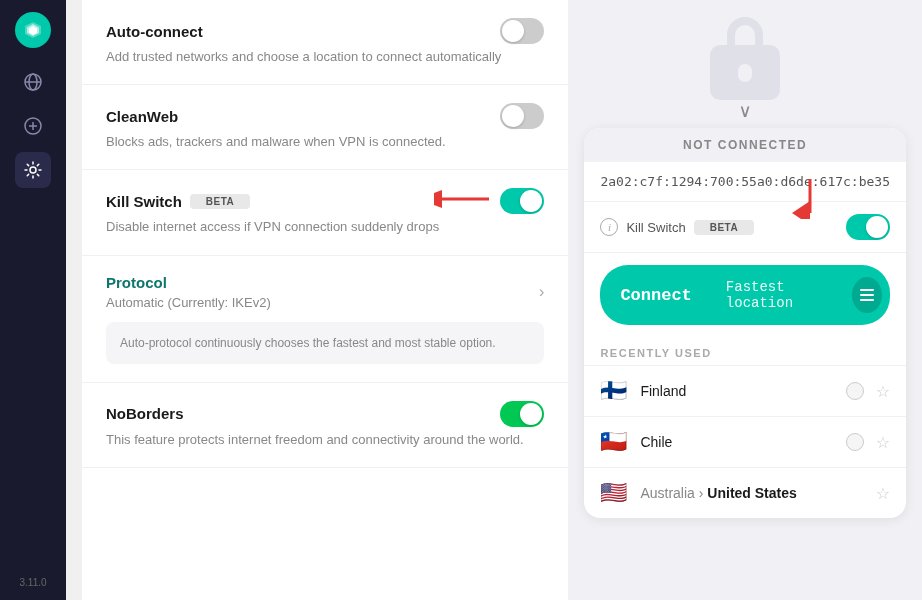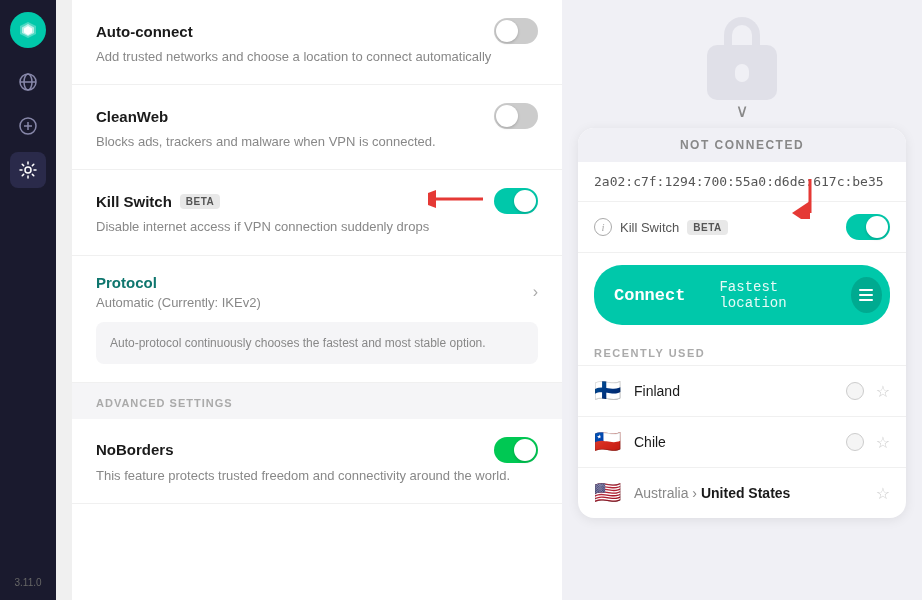--- a/index.html
+++ b/index.html
@@ -7,21 +7,21 @@
       font-family: -apple-system, BlinkMacSystemFont, 'Segoe UI', sans-serif;
       background: #f0f0f0;
       width: 922px;
       height: 600px;
       overflow: hidden;
       display: flex;
     }
 
     
     .sidebar {
-      width: 56px;
+      width: 66px;
       background: #1a1a2e;
       display: flex;
       flex-direction: column;
       align-items: center;
       padding: 12px 0;
       gap: 8px;
       flex-shrink: 0;
     }
     .sidebar-logo {
       width: 36px;
@@ -81,21 +81,21 @@
       font-size: 13px;
       color: #888;
       line-height: 1.4;
     }
 
     .beta-badge {
       background: #e8e8e8;
       color: #555;
       font-size: 10px;
       font-weight: 600;
-      padding: 2px 6px;
+      padding: 2px 16px;
       border-radius: 4px;
       letter-spacing: 0.5px;
     }
 
     
     .toggle {
       width: 44px;
       height: 26px;
       border-radius: 13px;
       background: #ccc;
@@ -464,28 +464,27 @@
     <div class="protocol-header">
       <div>
         <div class="protocol-title">Protocol</div>
         <div class="protocol-sub">Automatic (Currently: IKEv2)</div>
       </div>
       <span class="chevron-right">›</span>
     </div>
     <div class="protocol-note">Auto-protocol continuously chooses the fastest and most stable option.</div>
   </div>
 
-  <div class="advanced-header">ADVANCED SETTINGS</div>
 
   <div class="settings-item">
     <div class="settings-item-header">
       <span class="settings-item-title">NoBorders</span>
       <div class="toggle on-green"></div>
     </div>
-    <div class="settings-item-desc">This feature protects trusted freedom and connectivity around the world.</div>
+    <div class="settings-item-desc">This feature protects internet freedom and connectivity around the world.</div>
   </div>
 
 </div>
 
 <div class="right-panel">
 
   <div class="vpn-graphic">
     <div style="position:relative; display:flex; flex-direction:column; align-items:center;">
       <div class="lock-shackle"></div>
       <div class="lock-body">

